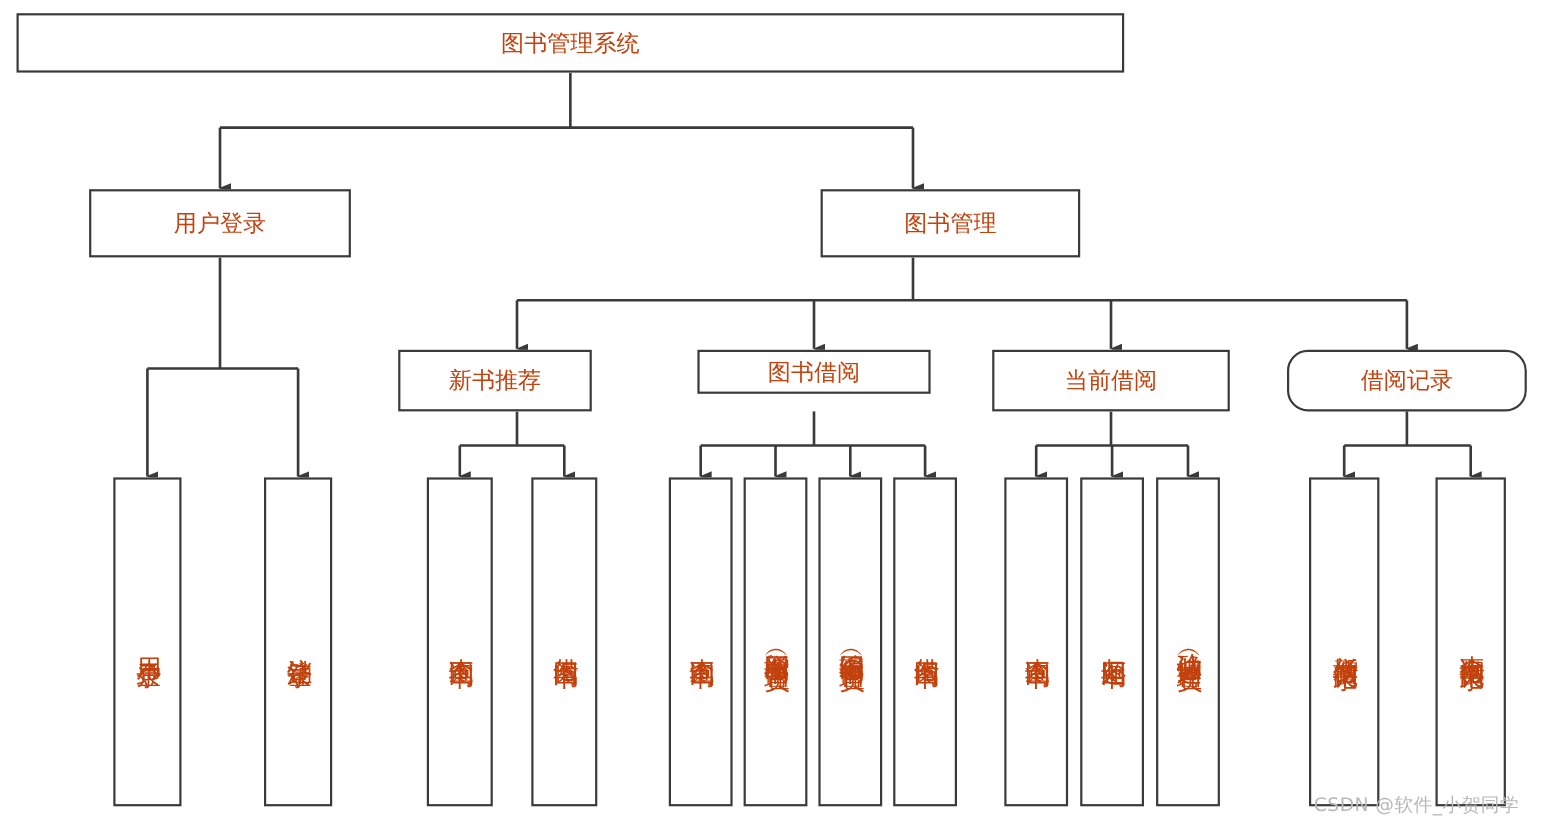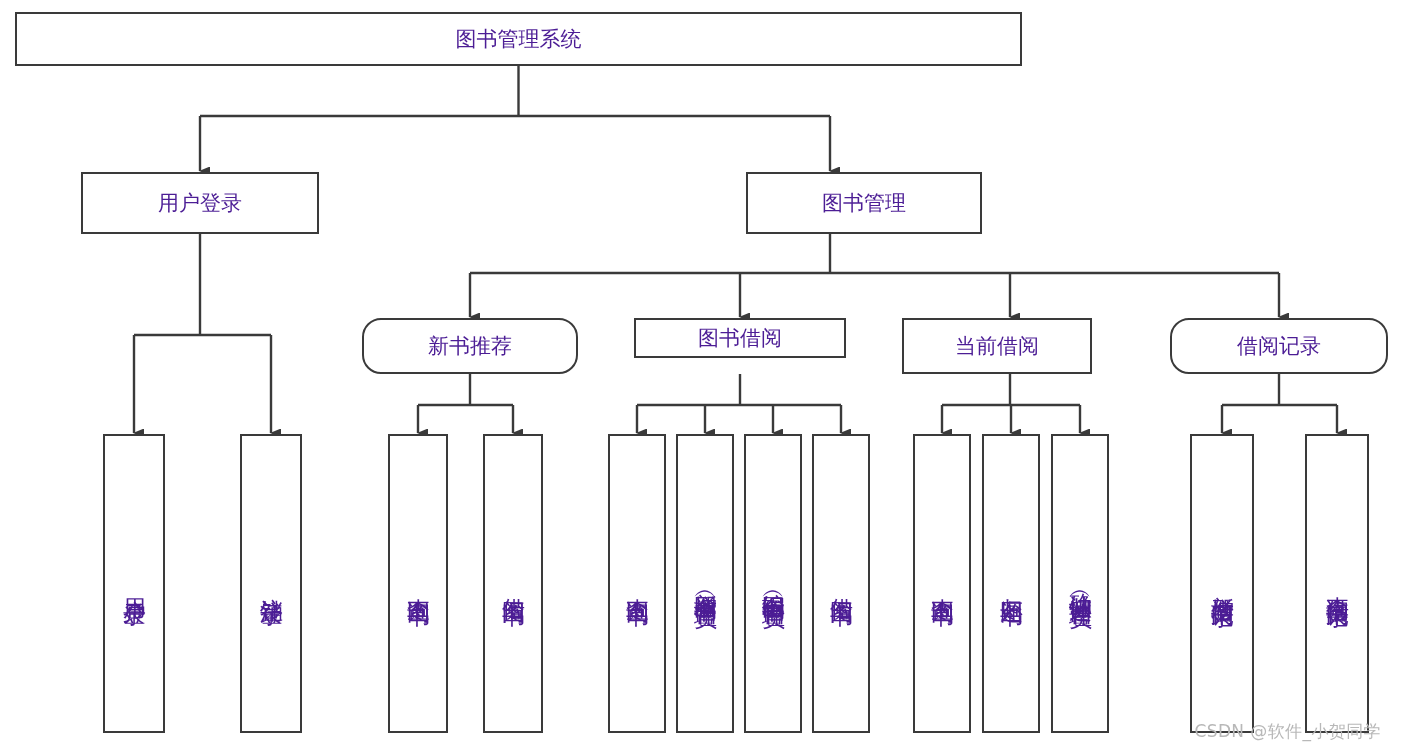--- a/index.html
+++ b/index.html
@@ -26,21 +26,21 @@
     pointer-events: none;
   }
   .node {
     position: absolute;
     box-sizing: border-box;
     border: 2px solid #3a3a3a;
     background: #ffffff;
     display: flex;
     align-items: center;
     justify-content: center;
-    color: #4c1d95;
+    color: #c2410c;
   }
   .node .label {
     display: block;
     text-align: center;
     line-height: 1.28;
     white-space: pre;
   }
   .node.h .label {
     font-size: 21px;
   }
@@ -116,27 +116,27 @@
   <div id="nodes">
       <div class="node h" style="left: 15px; top: 12px; width: 1007px; height: 54px;">
         <span class="label">图书管理系统</span>
       </div>
       <div class="node h" style="left: 81px; top: 172px; width: 238px; height: 62px;">
         <span class="label">用户登录</span>
       </div>
       <div class="node h" style="left: 712px; top: 172px; width: 236px; height: 62px; margin-left: 34px;">
         <span class="label">图书管理</span>
       </div>
-      <div class="node h" style="left: 362px; top: 318px; width: 216px; height: 56px; border-radius: 19px;">
+      <div class="node h" style="left: 362px; top: 318px; width: 176px; height: 56px;">
         <span class="label">新书推荐</span>
       </div>
       <div class="node h" style="left: 634px; top: 318px; width: 212px; height: 40px;">
         <span class="label">图书借阅</span>
       </div>
-      <div class="node h" style="left: 902px; top: 318px; width: 190px; height: 56px; font-family: Liberation Serif, serif;">
+      <div class="node h" style="left: 902px; top: 318px; width: 216px; height: 56px; font-family: Liberation Serif, serif;">
         <span class="label">当前借阅</span>
       </div>
       <div class="node h" style="left: 1170px; top: 318px; width: 218px; height: 56px; border-radius: 19px;">
         <span class="label">借阅记录</span>
       </div>
       <div class="node v" style="left: 103px; top: 434px; width: 62px; height: 299px;">
         <span class="label">用户登录</span>
       </div>
       <div class="node v" style="left: 240px; top: 434px; width: 62px; height: 299px;">
         <span class="label">注销登录</span>

